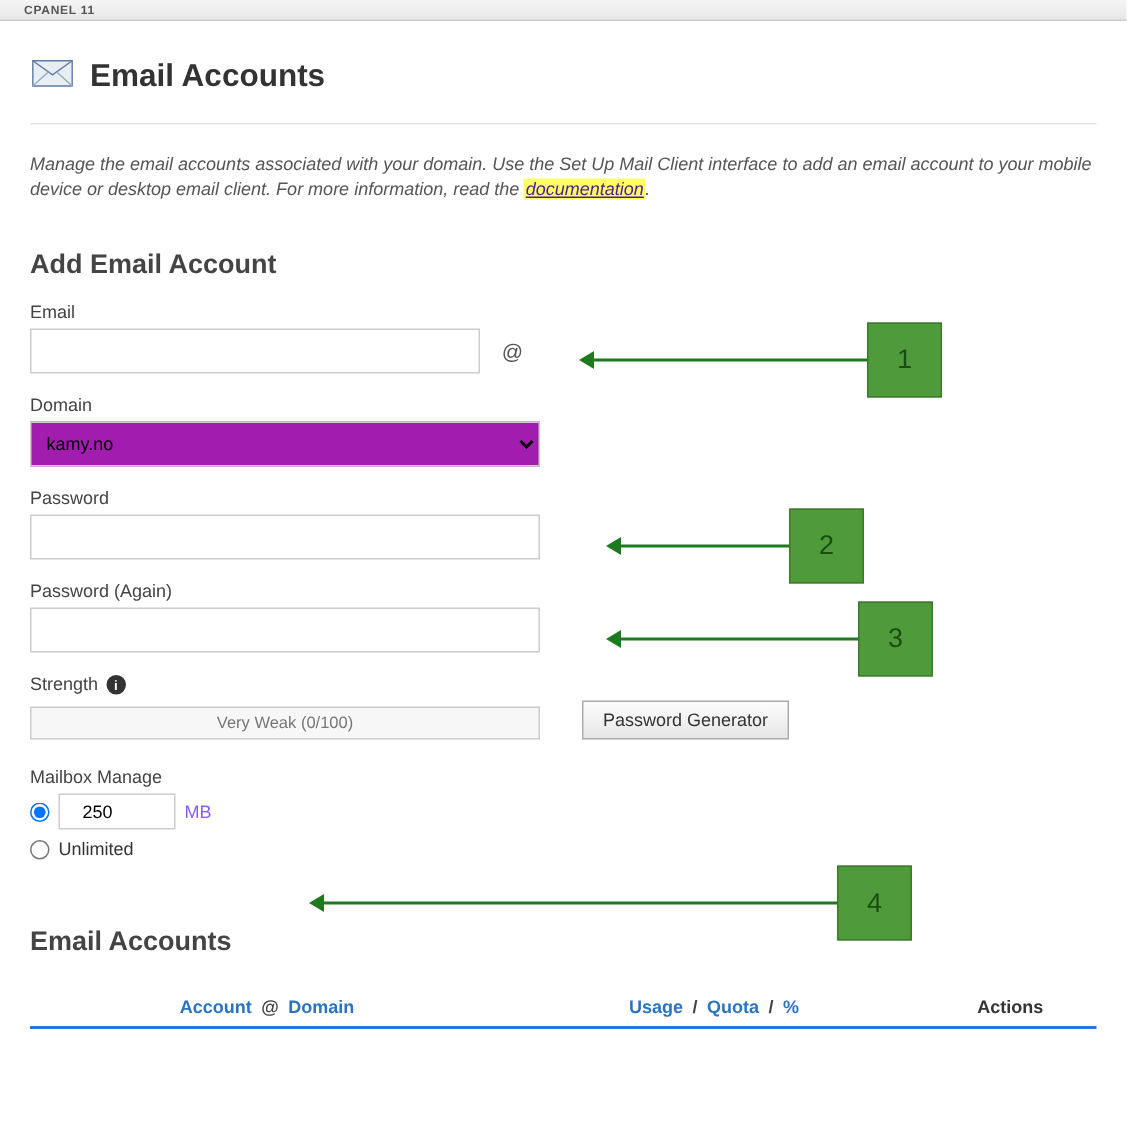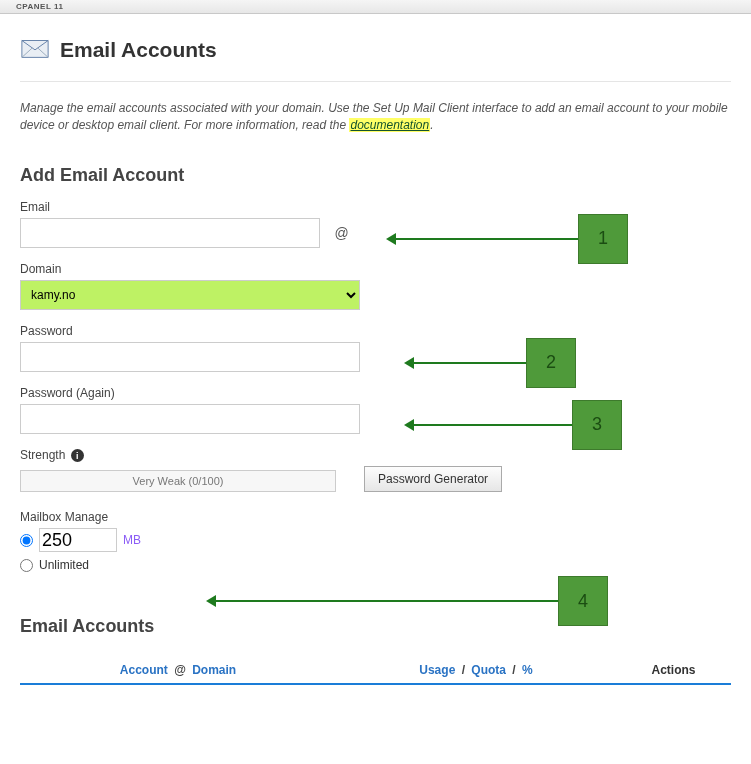--- a/index.html
+++ b/index.html
@@ -2,36 +2,36 @@
 <html><head>
   <meta charset="utf-8">
   <style>
     * { box-sizing: border-box; margin:0; padding:0; }
     body { font-family: Verdana, Arial, sans-serif; background:#fff; color:#333; width:751px; }
     .topbar { height:14px; background: linear-gradient(#f5f5f5,#e7e7e7); border-bottom:1px solid #c8c8c8; padding-left:16px; font-size:8px; letter-spacing:0.5px; color:#555; display:flex; align-items:center; text-transform:uppercase; font-weight:bold;}
     .page { padding: 20px 20px 0 20px; border-radius: 13px; }
     .page-header { display:flex; align-items:center; gap:10px; margin-bottom:6px; border-bottom:1px solid #e5e5e5; padding-bottom:15px;}
     .page-header h1 { font-size:21px; font-weight:bold; color:#333; }
     .intro { font-style: italic; color:#555; font-size:12px; line-height:1.45; margin:18px 0 30px 0; }
-    .intro a { color:#14532d; text-decoration: underline; }
+    .intro a { color:#4c1d95; text-decoration: underline; }
     .hl { background:#ffff66; padding:0 1px; }
     h2 { font-size:18px; color:#444; font-weight:bold; margin-bottom:14px; }
     .field { margin-bottom:14px; position:relative; }
     .field-label { font-size:12px; color:#444; margin-bottom:4px; display:block;}
     .text-input, .select-input { height:30px; border:1px solid #ccc; padding:0 6px; font-size:12px; background:#fff; }
     .email-input { width:300px; }
     .at-sign { display:inline-block; margin-left:10px; font-size:14px; color:#555; vertical-align:middle;}
-    .domain-select { width:340px; background:#bef264; }
+    .domain-select { width:340px; background:#a21caf; }
     .pwd-input { width:340px; }
     .strength-row { display:flex; align-items:flex-end; gap:28px; }
-    .strength-meter { width:316px; height:22px; border:1px solid #ccc; background:#f7f7f7; display:flex; align-items:center; justify-content:center; font-size:11px; color:#777; }
+    .strength-meter { width:340px; height:22px; border:1px solid #ccc; background:#f7f7f7; display:flex; align-items:center; justify-content:center; font-size:11px; color:#777; }
     .btn { display:inline-block; padding:5px 13px; font-size:12px; background:linear-gradient(#fdfdfd,#e6e6e6); border:1px solid #aaa; color:#333; cursor:pointer; }
     .btn-small { padding:4px 12px; }
     .quota-row { display:flex; align-items:center; gap:6px; margin-bottom:6px; font-size:12px; }
-    .quota-input { width:78px; height:24px; border:1px solid #ccc; padding:0 2px; font-size:18px;}
+    .quota-input { width:78px; height:24px; border:1px solid #ccc; padding:0 15px; font-size:12px;}
     .unit { font-size:12px; color:#8b5cf6;}
     .create-btn-wrap { margin-top:14px; }
     .accounts-section { margin-top:44px; }
     .search-row { display:flex; align-items:center; justify-content:space-between; margin-top:14px; }
     .search-left { display:flex; align-items:center; gap:24px; }
     .search-input { width:150px; height:26px; border:1px solid #bbb; padding:0 5px; font-size:12px; color:#888;}
     .page-size-label { font-size:12px; color:#444; margin-right:12px;}
     .page-size-select { width:55px; height:26px; border:1px solid #bbb; font-size:12px;}
     .table-header { margin-top:26px; display:flex; font-size:12px; font-weight:bold; padding-bottom:6px; border-bottom:2px solid #1a7dd8;text-align:center; }
     .th-link { color:#2a73c4; text-decoration:none; }

